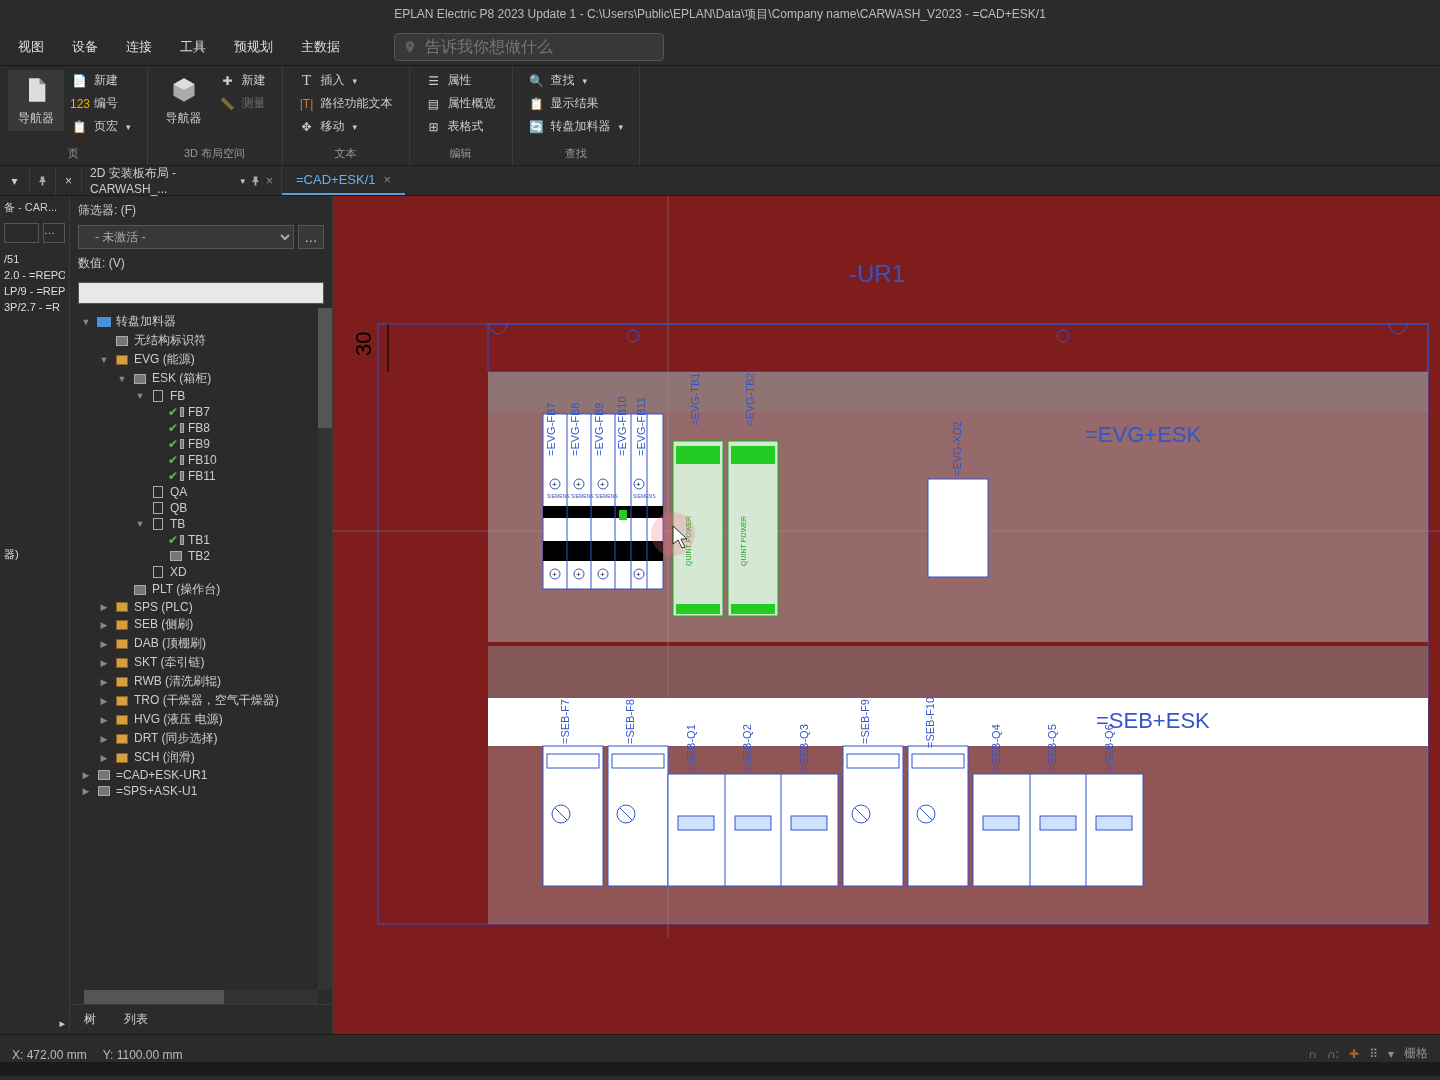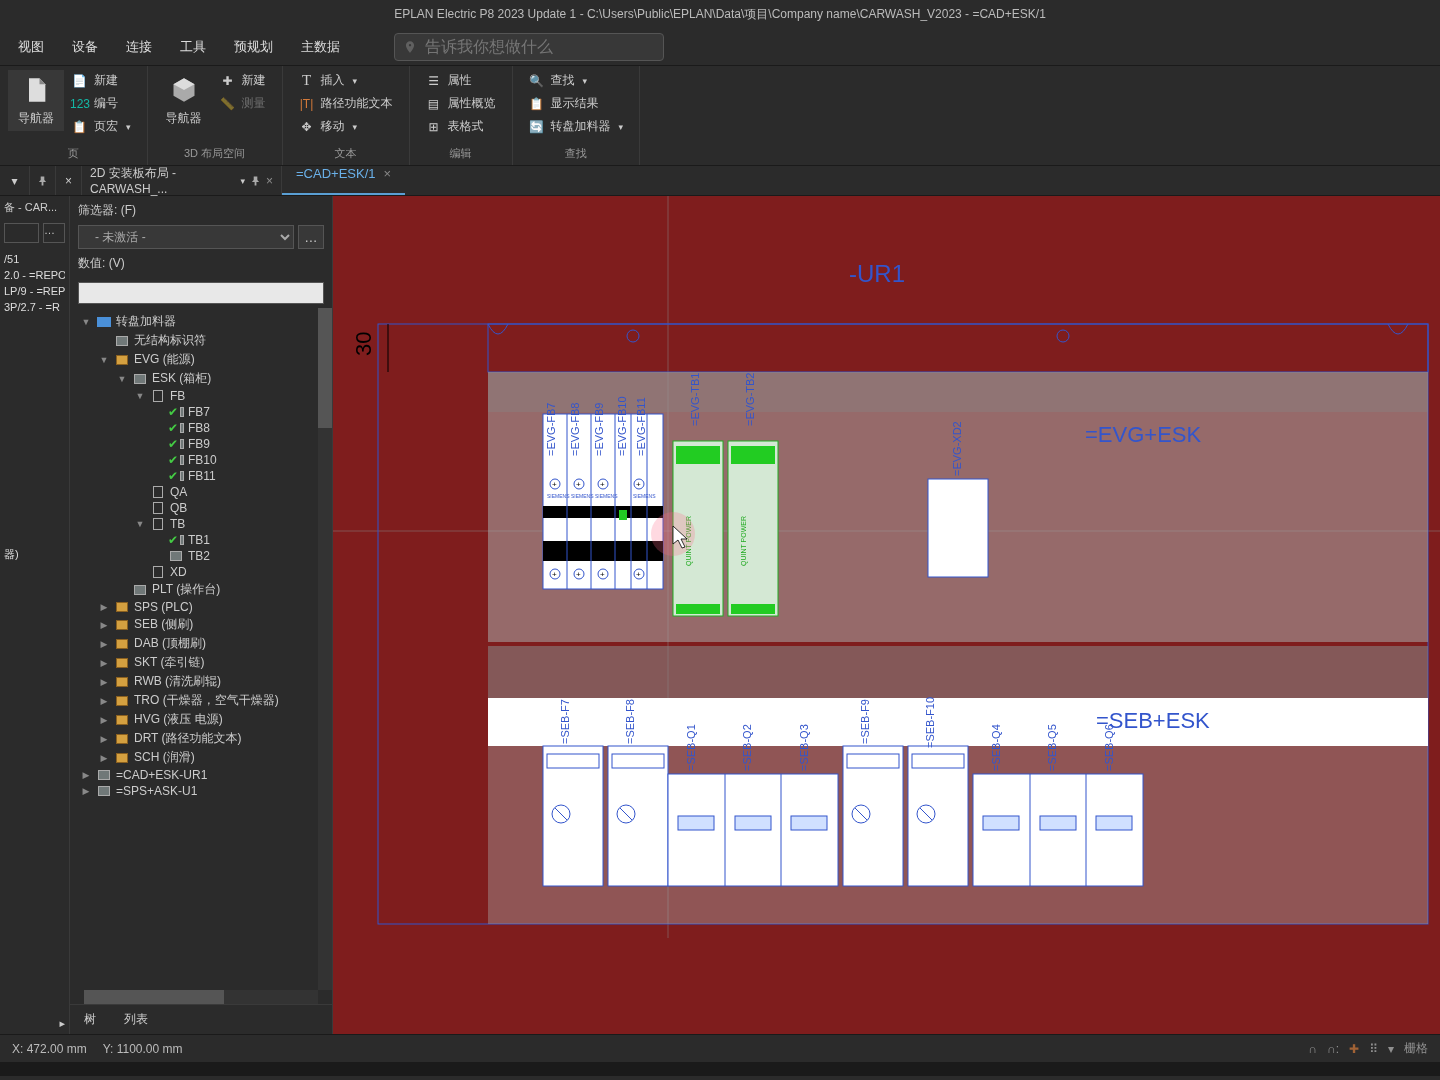--- a/index.html
+++ b/index.html
@@ -16,21 +16,21 @@
 .ribbon-label{text-align:center;font-size:11px;color:#999;padding:4px 0}
 .big-btn{display:flex;flex-direction:column;align-items:center;padding:4px 10px;cursor:pointer;font-size:12px}
 .big-btn .icon{width:32px;height:32px;display:flex;align-items:center;justify-content:center;margin-bottom:4px}
 .small-btns{display:flex;flex-direction:column;gap:2px;padding:0 4px}
 .small-btn{display:flex;align-items:center;gap:6px;font-size:12px;padding:2px 4px;cursor:pointer;white-space:nowrap}
 .small-btn .icon{width:16px;height:16px;display:flex;align-items:center;justify-content:center}
 .disabled{opacity:.4}
 .tabs-bar{background:#2b2b2b;height:30px;display:flex;align-items:center;border-bottom:1px solid #1a1a1a}
 .panel-tab{display:flex;align-items:center;padding:0 8px;font-size:12px;height:100%;border-right:1px solid #3a3a3a}
 .panel-tab .close{margin-left:6px;opacity:.6;cursor:pointer}
-.doc-tab{padding:0 14px;height:100%;display:flex;font-size:13px;color:#5a9fd4;cursor:pointer}
+.doc-tab{padding:0 14px;height:100%;display:flex;align-items:center;font-size:13px;color:#5a9fd4;cursor:pointer}
 .doc-tab.active{border-bottom:2px solid #5a9fd4;color:#6ab0e8}
 .doc-tab .close{margin-left:8px;color:#888;cursor:pointer}
 .main{display:flex;height:838px}
 .left-strip{width:70px;background:#2b2b2b;border-right:1px solid #3a3a3a;display:flex;flex-direction:column;font-size:11px}
 .left-strip .hdr{padding:4px;white-space:nowrap;overflow:hidden}
 .left-strip .sel{display:flex;gap:4px;padding:4px}
 .left-strip .sel div{border:1px solid #555;height:20px;flex:1}
 .left-strip .items{padding:4px;color:#ddd}
 .left-strip .items div{padding:2px 0;white-space:nowrap;overflow:hidden}
 .side-panel{width:263px;background:#2b2b2b;border-right:1px solid #3a3a3a;display:flex;flex-direction:column}
@@ -48,21 +48,21 @@
 .ti-icon{width:16px;height:14px;margin:0 4px;display:inline-flex;align-items:center;justify-content:center}
 .ic-folder{background:#4a90d9;width:14px;height:10px}
 .ic-part{background:#d4a040;width:12px;height:10px;border:1px solid #8a6020}
 .ic-plc{background:#707878;width:12px;height:10px;border:1px solid #aaa}
 .ic-page{border:1px solid #aaa;width:10px;height:12px;background:#2b2b2b}
 .ic-check{color:#4c4}
 .sp-footer{display:flex;border-top:1px solid #3a3a3a;font-size:12px}
 .sp-footer div{padding:6px 14px;cursor:pointer}
 .canvas-area{flex:1;background:#7f1d1d;position:relative;overflow:hidden}
 .canvas-area svg{position:absolute;top:0;left:0}
-.status-bar{height:28px;background:#2b2b2b;display:flex;align-items:center;padding:0 12px;font-size:12px;color:#bbb;border-top:1px solid #1a1a1a}
+.status-bar{height:28px;background:#2b2b2b;display:flex;align-items:flex-end;padding:0 12px;font-size:12px;color:#bbb;border-top:1px solid #1a1a1a}
 .status-spacer{flex:1}
 .status-icons{display:flex;gap:10px;align-items:center}
 .status-icons span{opacity:.7;cursor:pointer}
 .bottom-gap{height:14px;background:#1a1a1a}
 .hscroll{height:14px;background:#333;position:relative;margin:0 14px}
 .hscroll-thumb{position:absolute;left:0;width:60%;height:100%;background:#555}
 .pin-icon{width:10px;height:10px;display:inline-block}
 .chev{font-size:9px;margin-left:2px}
 </style>
 </head>
@@ -98,21 +98,21 @@
             </svg>
           </div>
         <span>导航器</span>
       </div>
       <div class="small-btns">
         <div class="small-btn">
             <span class="icon">📄</span>
             <span>新建</span>
           </div>
         <div class="small-btn">
-            <span class="icon" style="color:#14b8a6">123</span>
+            <span class="icon" style="color:#eab308">123</span>
             <span>编号</span>
           </div>
         <div class="small-btn">
             <span class="icon">📋</span>
             <span>页宏</span>
             <span class="chev">▾</span>
           </div>
       </div>
     </div>
     <div class="ribbon-label">页</div>
@@ -455,21 +455,21 @@
             <span class="ic-part"></span>
           </span>
           <span>HVG (液压 电源)</span>
         </div>
         <div class="tree-item">
           <span class="ti-indent" style="width:28px"></span>
           <span class="ti-caret">▶</span>
           <span class="ti-icon">
             <span class="ic-part"></span>
           </span>
-          <span>DRT (路径功能文本)</span>
+          <span>DRT (同步选择)</span>
         </div>
         <div class="tree-item">
           <span class="ti-indent" style="width:28px"></span>
           <span class="ti-caret">▶</span>
           <span class="ti-icon">
             <span class="ic-part"></span>
           </span>
           <span>SCH (润滑)</span>
         </div>
         <div class="tree-item">

